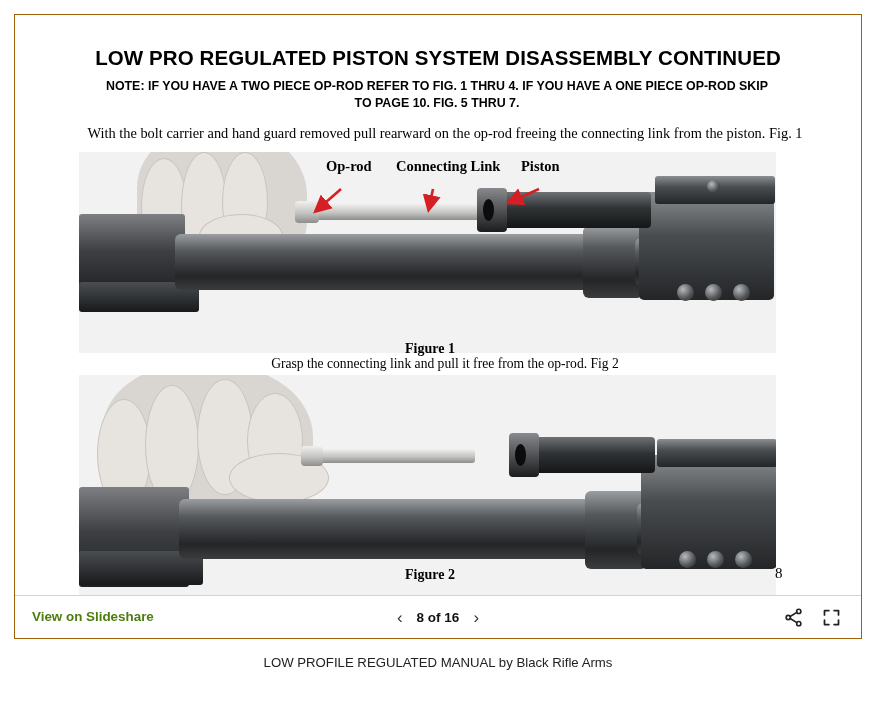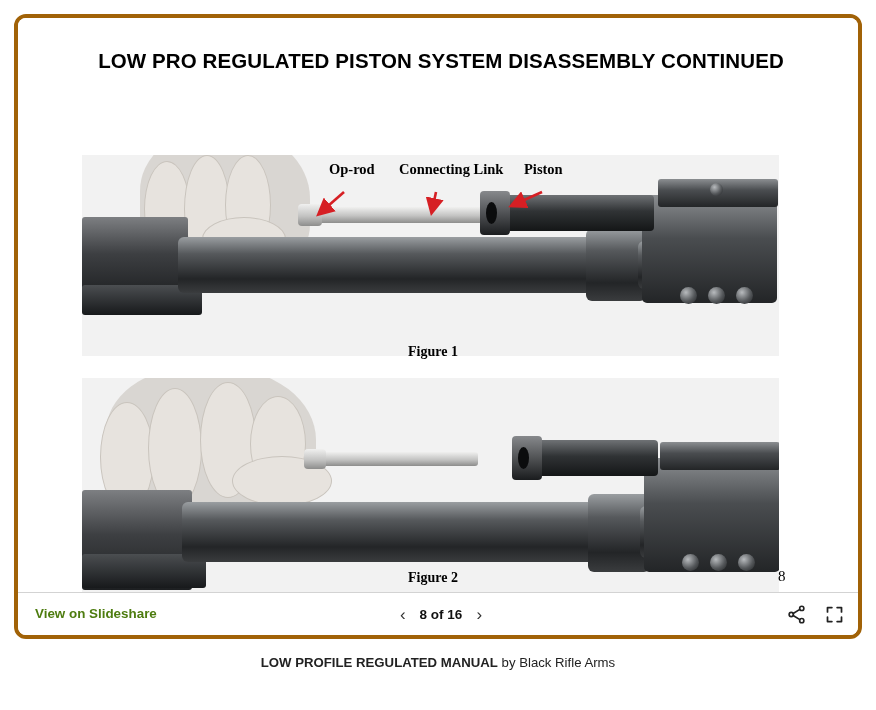--- a/index.html
+++ b/index.html
@@ -10,22 +10,22 @@
     height: 710px;
     background: #ffffff;
     font-family: "Liberation Sans", sans-serif;
   }
   #viewer {
     position: absolute;
     left: 14px;
     top: 14px;
     width: 848px;
     height: 625px;
-    border: 4px solid #a16207;
-    border-radius: 12px;
+    border: 1px solid #a16207;
+    border-radius: 0;
     background: #ffffff;
     overflow: hidden;
   }
   #slide {
     position: absolute;
     left: 0; top: 0;
     width: 846px;
     height: 580px;
     background: #ffffff;
     overflow: hidden;
@@ -206,30 +206,32 @@
 
   #footer {
     position: absolute;
     left: 0;
     top: 655px;
     width: 876px;
     text-align: center;
     font-size: 13.2px;
     color: #222;
   }
-  #footer b { font-weight: bold; }
+  #footer b { font-weight: normal; }
 </style>
 </head>
 <body>
 
 <div id="viewer">
 
   <div id="slide">
 
     <div class="slide-title">LOW PRO REGULATED PISTON SYSTEM DISASSEMBLY CONTINUED</div>
+    <div class="slide-note">NOTE: IF YOU HAVE A TWO PIECE OP-ROD REFER TO FIG. 1 THRU 4. IF YOU HAVE A ONE PIECE OP-ROD SKIP TO PAGE 10.  FIG. 5 THRU 7.</div>
+    <div class="slide-intro">With the bolt carrier and hand guard removed pull rearward on the op-rod freeing the connecting link from the piston. Fig. 1</div>
 
     <div class="photo" id="photo1">
       <div class="ph-bg"></div>
 
       <div class="hand" style="left:58px; top:-24px; width:170px; height:150px;"></div>
       <div class="finger" style="left:62px; top:6px; width:46px; height:96px;"></div>
       <div class="finger" style="left:102px; top:0px; width:46px; height:108px;"></div>
       <div class="finger" style="left:143px; top:0px; width:46px; height:100px;"></div>
       <div class="finger" style="left:120px; top:62px; width:84px; height:44px;"></div>
 
@@ -265,20 +267,21 @@
         <line x1="460" y1="37" x2="431" y2="50" stroke="#d61f24" stroke-width="2.6" marker-end="url(#ah)"></line>
       </svg>
     </div>
 
     <div class="callout" id="callout-oprod">Op-rod</div>
     <div class="callout" id="callout-link">Connecting Link</div>
     <div class="callout" id="callout-piston">Piston</div>
 
     <div class="fig-label" id="fig1label">Figure 1</div>
 
+    <div class="mid-caption">Grasp the connecting link and pull it free from the op-rod. Fig 2</div>
 
     <div class="photo" id="photo2">
       <div class="ph-bg"></div>
 
       <div class="hand" style="left:24px; top:-10px; width:210px; height:160px;"></div>
       <div class="finger" style="left:18px; top:24px; width:54px; height:110px;"></div>
       <div class="finger" style="left:66px; top:10px; width:54px; height:120px;"></div>
       <div class="finger" style="left:118px; top:4px; width:56px; height:116px;"></div>
       <div class="finger" style="left:168px; top:18px; width:56px; height:96px;"></div>
       <div class="finger" style="left:150px; top:78px; width:100px; height:50px;"></div>

